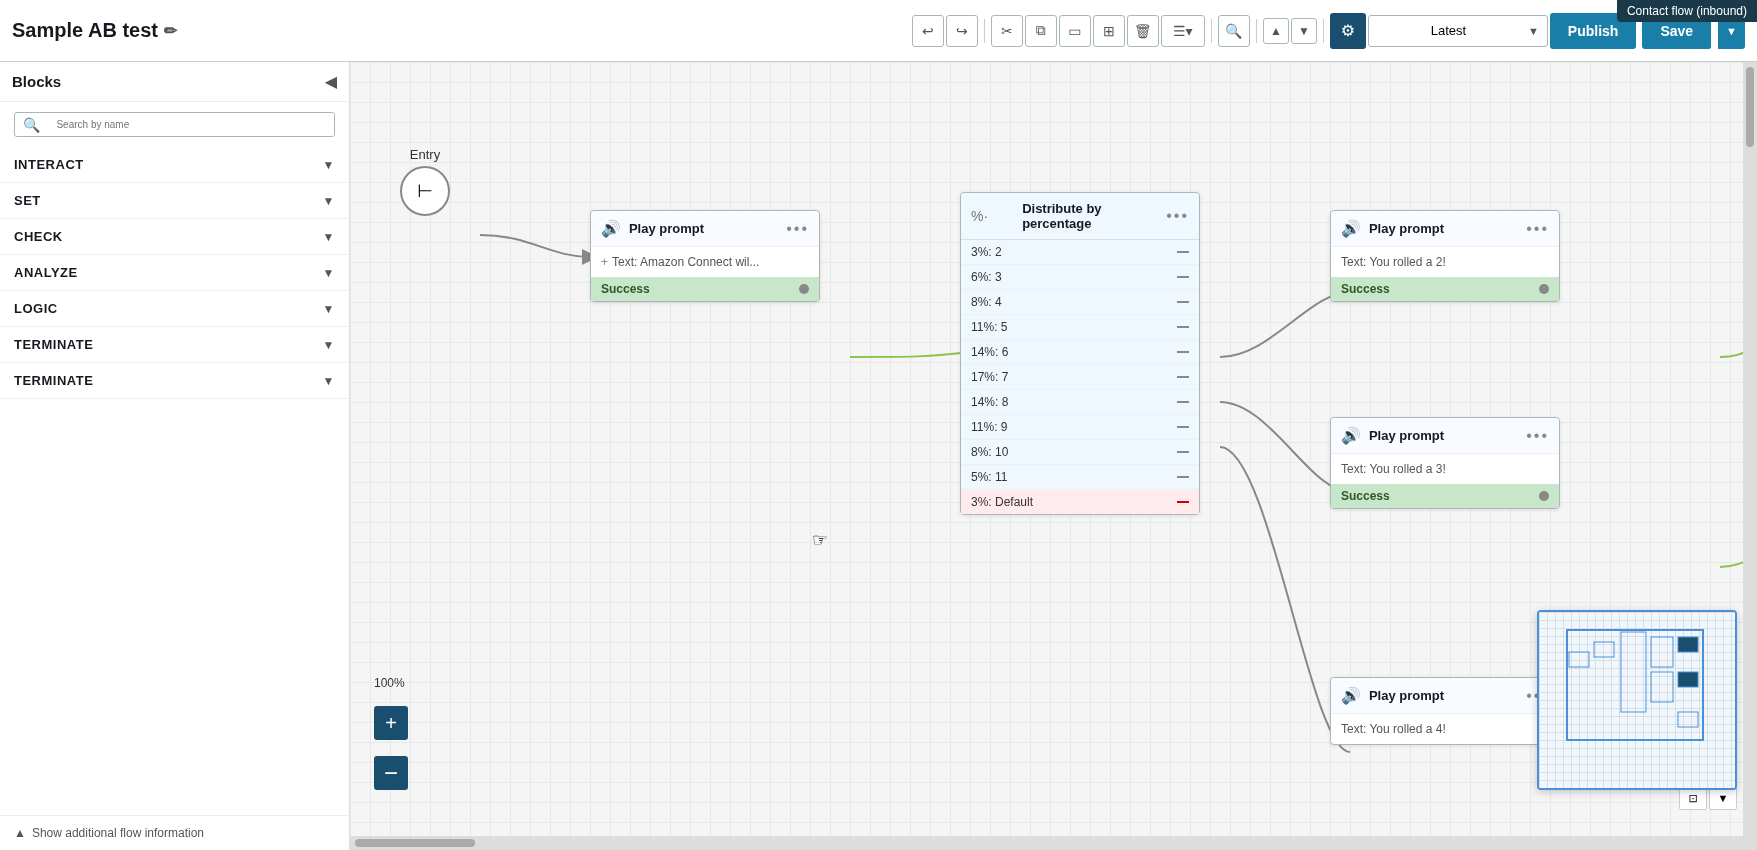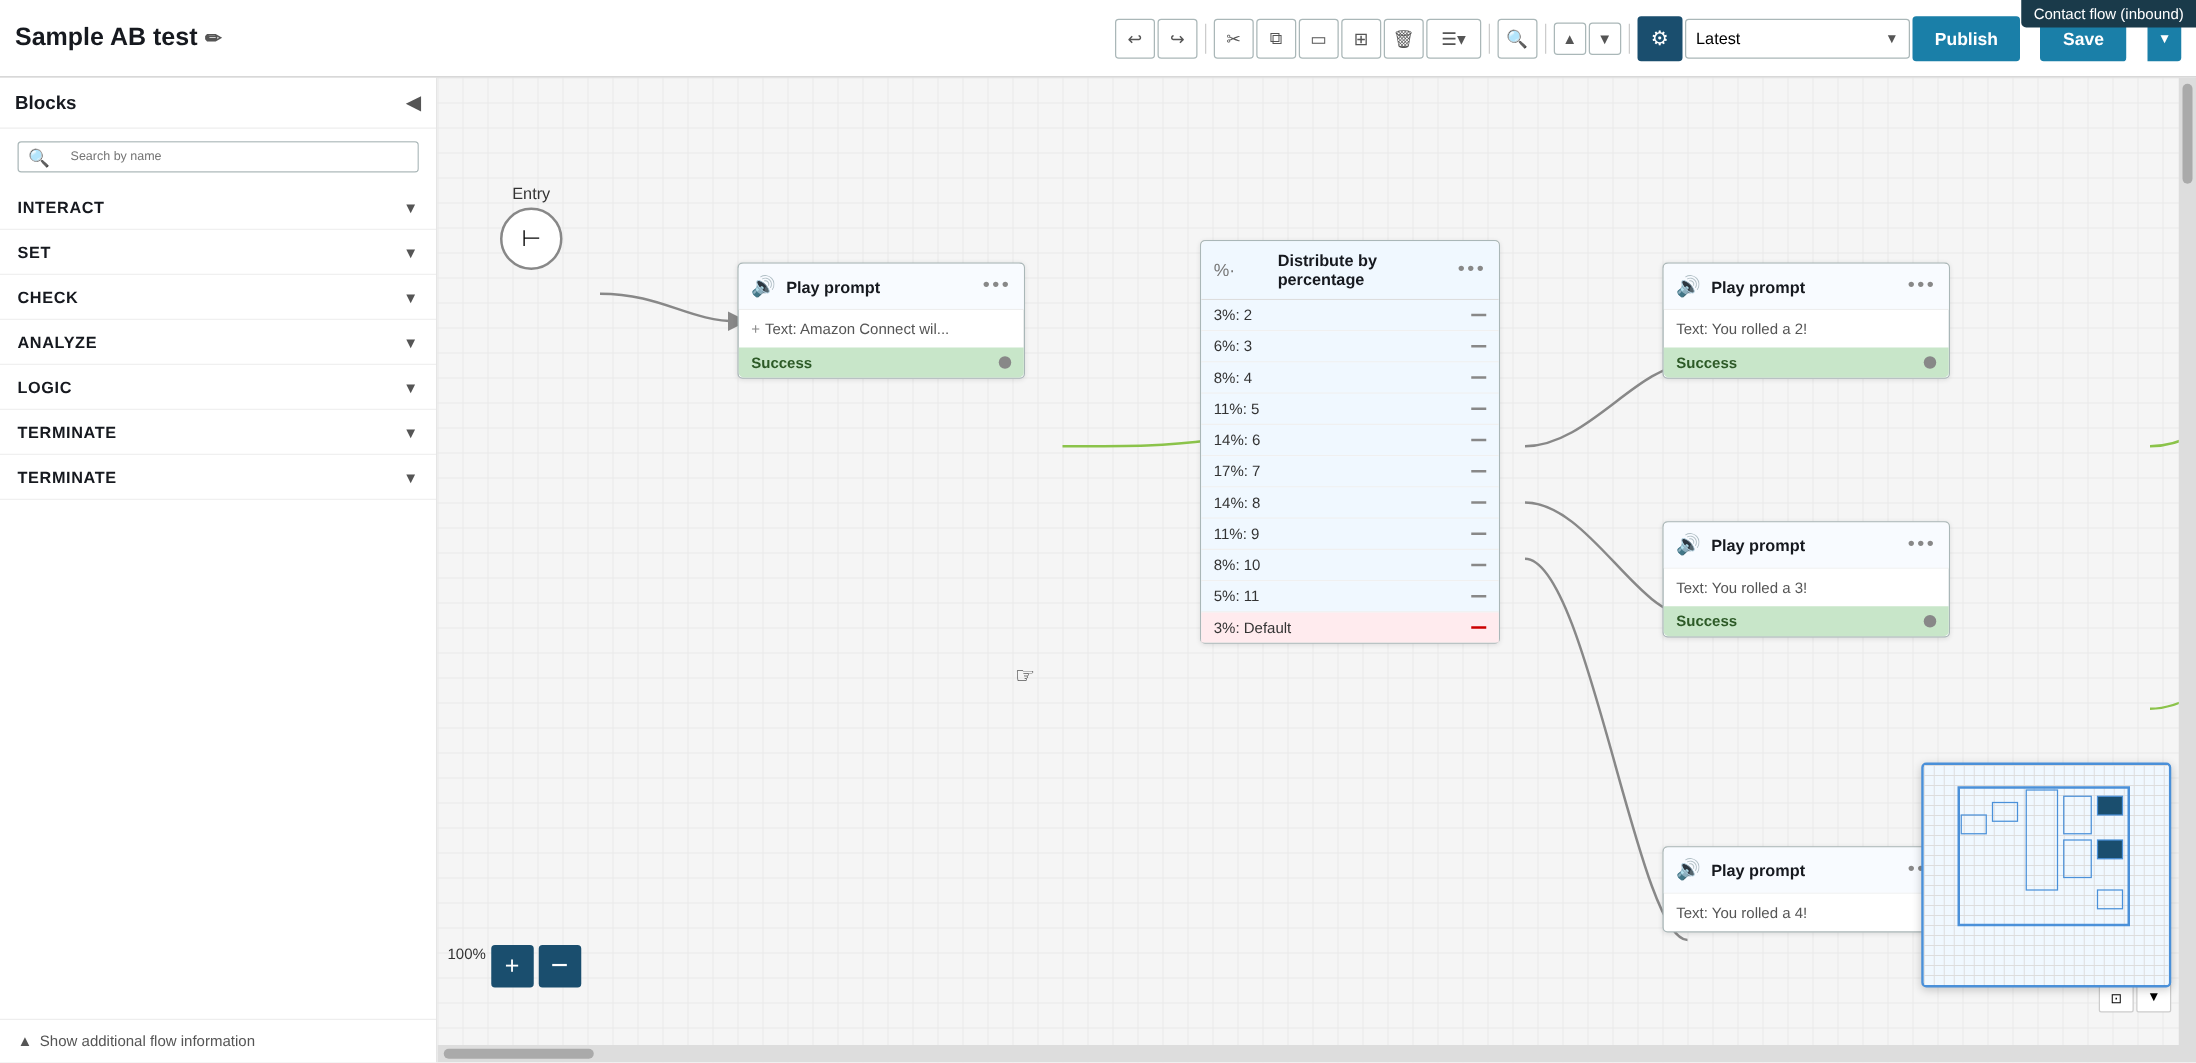--- a/index.html
+++ b/index.html
@@ -79,21 +79,21 @@
     
     .canvas-area {
       flex: 1; background: #f5f5f5; position: relative; overflow: hidden;
       background-image: repeating-linear-gradient(#e8e8e8 0, #e8e8e8 1px, transparent 1px, transparent 20px),
                         repeating-linear-gradient(90deg, #e8e8e8 0, #e8e8e8 1px, transparent 1px, transparent 20px);
       background-size: 20px 20px;
     }
 
     
     .zoom-controls {
-      position: absolute; bottom: 60px; left: 8px; display: flex; gap: 4px; z-index: 5;
+      position: absolute; bottom: 60px; left: 24px; display: flex; flex-direction: column; gap: 16px; z-index: 5;
     }
     .zoom-label { font-size: 12px; color: #333; }
     .zoom-btn {
       width: 34px; height: 34px; background: #1a4e6e; color: #fff; border: none; border-radius: 3px;
       font-size: 20px; cursor: pointer; display: flex; align-items: center; justify-content: center;
     }
 
     
     .canvas-scrollbar-h {
       position: absolute; bottom: 0; left: 0; right: 0; height: 14px; background: #ddd;
@@ -196,21 +196,21 @@
     .nav-arrow-btn {
       width: 26px; height: 26px; background: #fff; border: 1px solid #aab7b8; border-radius: 3px;
       display: flex; align-items: center; justify-content: center; cursor: pointer; font-size: 12px; color: #555;
     }
 
     .version-dropdown {
       display: flex; align-items: center; border: 1px solid #aab7b8; border-radius: 3px;
       background: #fff; overflow: hidden; height: 32px; padding: 0 8px; gap: 8px; cursor: pointer;
       min-width: 180px;
     }
-    .version-text { font-size: 13px; flex: 1; }
+    .version-text { font-size: 13px; flex: 1; text-align: center; }
     .dropdown-arrow { font-size: 11px; color: #555; }
   </style>
 </head>
 <body>
 
 <div class="header">
   <span class="header-title">
     <span>Sample AB test</span>
     <span class="edit-icon">✏</span>
   </span>
@@ -233,21 +233,21 @@
     <div class="nav-arrows">
       <button class="nav-arrow-btn">▲</button>
       <button class="nav-arrow-btn">▼</button>
     </div>
     <div class="tb-divider"></div>
     <div class="gear-btn">⚙</div>
     <div class="version-dropdown">
       <span class="version-text">Latest</span>
       <span class="dropdown-arrow">▼</span>
     </div>
-    <div style="display:flex;gap:16px;">
+    <div style="display:flex;gap:6px;">
       <button class="btn-publish">Publish</button>
       <button class="btn-save">Save</button>
       <button class="btn-save-dropdown">▼</button>
     </div>
   </div>
   <div class="flow-type-badge">Contact flow (inbound)</div>
 </div>
 
 <div class="main">
 

